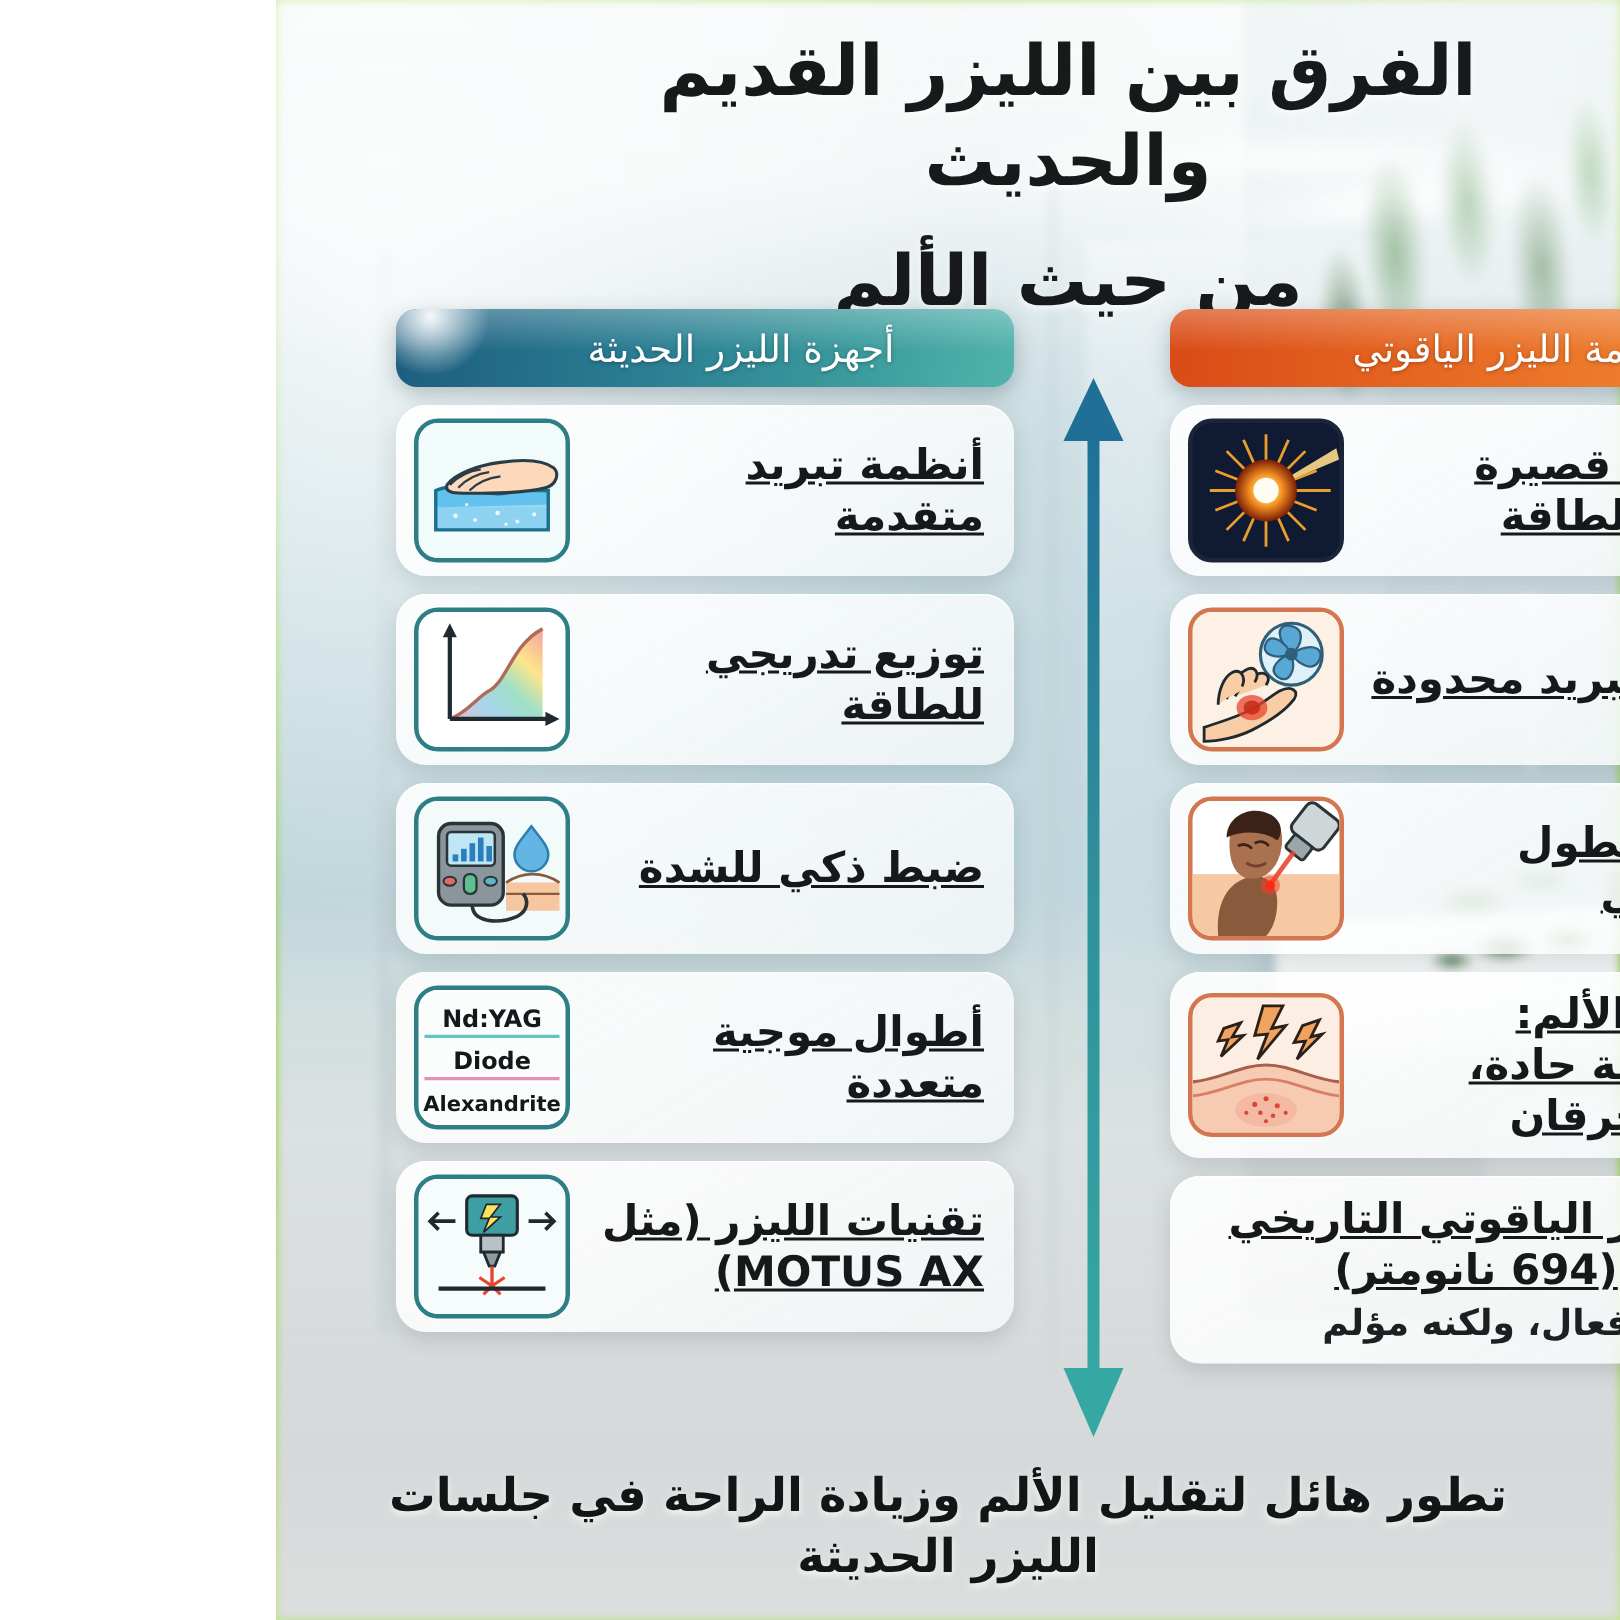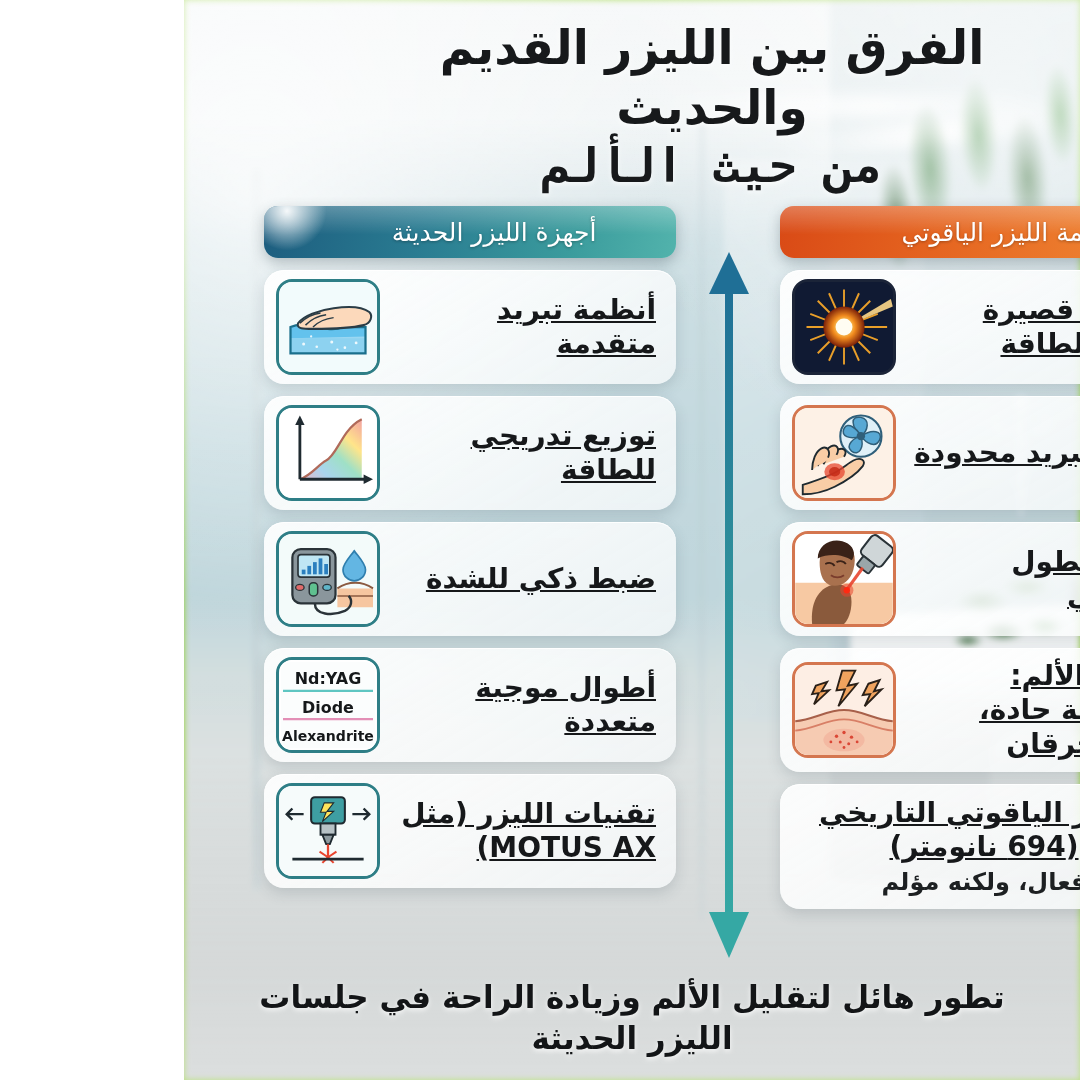--- a/index.html
+++ b/index.html
@@ -149,21 +149,21 @@
     padding-left: 10px;
   }
   .title-line {
     font-size: 47px;
     font-weight: 900;
     color: #17191b;
     line-height: 1.28;
     letter-spacing: -0.5px;
     text-shadow: 0 2px 5px rgba(255,255,255,.75);
   }
-  .title-line.l2 { margin-top: 2px; font-family: Liberation Mono, monospace; }
+  .title-line.l2 { margin-top: 20px; }
 
   
   .col {
     position: absolute;
     top: 206px;
     width: 412px;
   }
   .col-new { left: 80px; }
   .col-old { left: 596px; }
 

